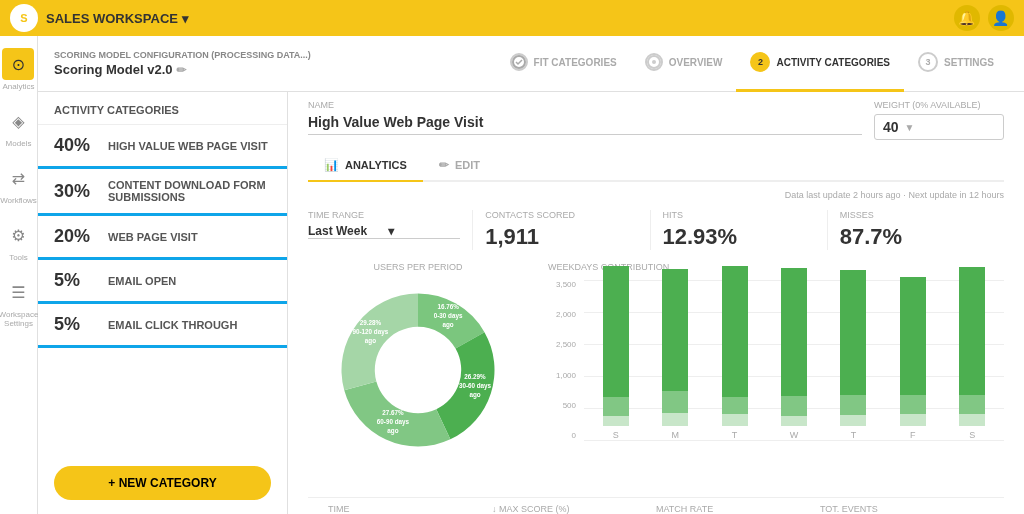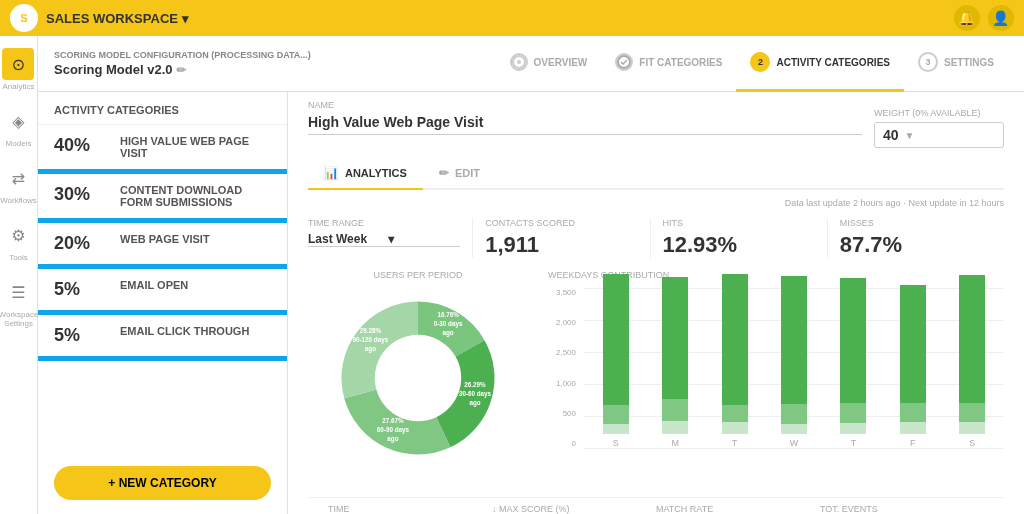--- a/index.html
+++ b/index.html
@@ -86,22 +86,22 @@
       width: 250px; background: #fff; border-right: 1px solid #e0e0e0;
       display: flex; flex-direction: column; overflow: hidden;
     }
     .left-panel-header {
       padding: 12px 16px 8px;
       font-size: 11px; font-weight: bold; color: #555; text-transform: uppercase;
       border-bottom: 1px solid #eee;
     }
     .category-list { flex: 1; overflow-y: auto; }
     .category-item {
-      display: flex; padding: 10px 16px;
-      border-bottom: 5px solid #0ea5e9; cursor: pointer; gap: 24px;
+      display: flex; align-items: center; padding: 10px 16px;
+      border-bottom: 3px solid #0ea5e9; cursor: pointer; gap: 12px;
     }
     .category-pct {
       font-size: 18px; font-weight: bold; color: #333; min-width: 42px;
     }
     .category-name { font-size: 11px; font-weight: bold; color: #555; text-transform: uppercase; }
     .new-category-btn {
       margin: 14px 16px;
       background: #f5c518; border: none; border-radius: 20px;
       padding: 10px 0; font-size: 12px; font-weight: bold; cursor: pointer;
       width: calc(100% - 32px); display: flex; align-items: center; justify-content: center; gap: 6px;
@@ -112,21 +112,21 @@
     .right-panel-header {
       padding: 12px 20px 8px;
       font-size: 11px; font-weight: bold; color: #555; text-transform: uppercase;
       border-bottom: 1px solid #eee;
     }
     .name-row { display: flex; gap: 12px; align-items: flex-start; margin-bottom: 10px; }
     .name-field { flex: 1; }
     .name-label { font-size: 9px; color: #aaa; text-transform: uppercase; margin-bottom: 4px; }
     .name-value { font-size: 14px; font-weight: bold; color: #333; border-bottom: 1px solid #ccc; padding-bottom: 4px; }
     .weight-field { width: 130px; }
-    .weight-label { font-size: 9px; color: #aaa; text-transform: uppercase; margin-bottom: 4px; margin-top: 8px; }
+    .weight-label { font-size: 9px; color: #aaa; text-transform: uppercase; margin-bottom: 4px; }
     .weight-box { display: flex; align-items: center; border: 1px solid #ccc; border-radius: 3px; padding: 4px 8px; gap: 6px; }
     .weight-value { font-size: 14px; font-weight: bold; }
     .weight-arrow { color: #aaa; font-size: 10px; }
 
     .analytics-tabs { display: flex; gap: 0; border-bottom: 2px solid #eee; margin-bottom: 8px; }
     .analytics-tab {
       display: flex; align-items: center; gap: 6px;
       padding: 8px 16px 8px; cursor: pointer;
       font-size: 11px; font-weight: bold; color: #aaa;
       border-bottom: 2px solid transparent; margin-bottom: -2px;
@@ -219,36 +219,36 @@
         <div class="scoring-title">SCORING MODEL CONFIGURATION (Processing data...)</div>
         <div class="model-name">
           <span>Scoring Model v2.0</span>
           <span class="edit-icon">✏</span>
         </div>
       </div>
       <div class="spacer"></div>
       <div class="tabs-nav">
 
       <div class="tab-item ">
+            <div class="tab-circle-filled" style="width:18px;height:18px;border:2px solid #ccc;border-radius:50%;font-size:8px;">
+      <svg width="14" height="14" viewBox="0 0 14 14">
+                <circle cx="7" cy="7" r="6" fill="none" stroke="#aaa" stroke-width="2"></circle>
+                <path d="M4 7 L6 9 L10 5" stroke="#aaa" stroke-width="1.5" fill="none"></path>
+              </svg>
+    </div>
+            <span style="font-size:10px;">FIT CATEGORIES</span>
+          </div>
+          <div class="tab-item ">
             <div class="tab-icon" style="border-color:#ccc;width:18px;height:18px;font-size:8px;">
       <svg width="14" height="14" viewBox="0 0 14 14">
                 <circle cx="7" cy="7" r="6" fill="none" stroke="#ccc" stroke-width="2"></circle>
                 <circle cx="7" cy="7" r="2" fill="#ccc"></circle>
               </svg>
     </div>
             <span style="font-size:10px;">OVERVIEW</span>
-          </div>
-          <div class="tab-item ">
-            <div class="tab-circle-filled" style="width:18px;height:18px;border:2px solid #ccc;border-radius:50%;font-size:8px;">
-      <svg width="14" height="14" viewBox="0 0 14 14">
-                <circle cx="7" cy="7" r="6" fill="none" stroke="#aaa" stroke-width="2"></circle>
-                <path d="M4 7 L6 9 L10 5" stroke="#aaa" stroke-width="1.5" fill="none"></path>
-              </svg>
-    </div>
-            <span style="font-size:10px;">FIT CATEGORIES</span>
           </div>
           <div class="tab-item active">
             <div style="width:20px;height:20px;border-radius:50%;background:#f5c518;display:flex;align-items:center;justify-content:center;font-size:9px;font-weight:bold;color:#333;">2</div>
             <span style="font-size:10px;">ACTIVITY CATEGORIES</span>
           </div>
           <div class="tab-item ">
             <div style="width:20px;height:20px;border-radius:50%;border:2px solid #ccc;display:flex;align-items:center;justify-content:center;font-size:9px;font-weight:bold;color:#aaa;">3</div>
             <span style="font-size:10px;">SETTINGS</span>
           </div>
         </div>

